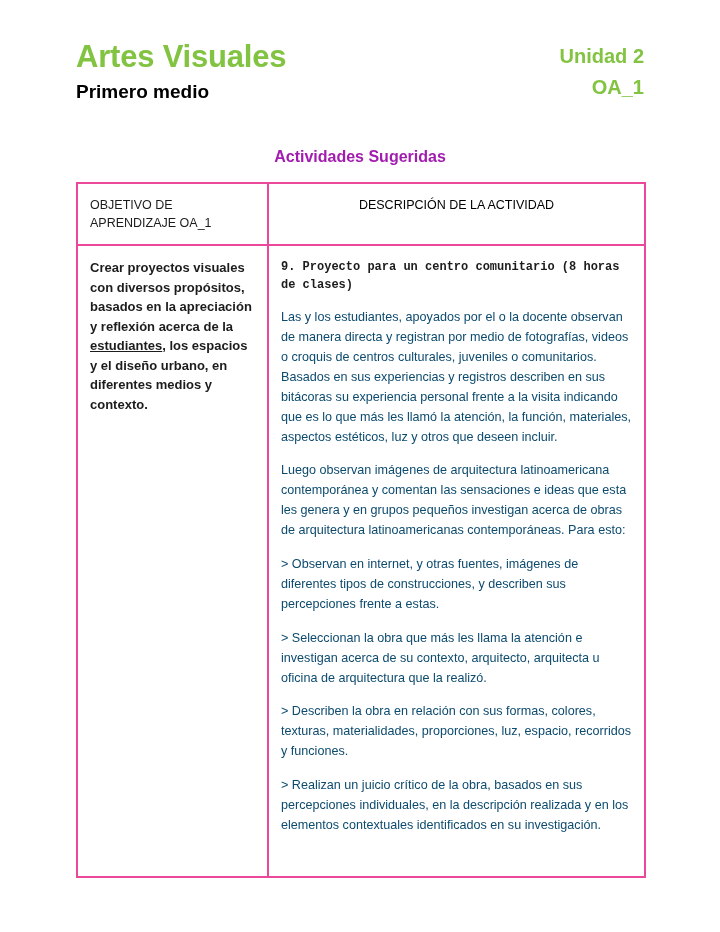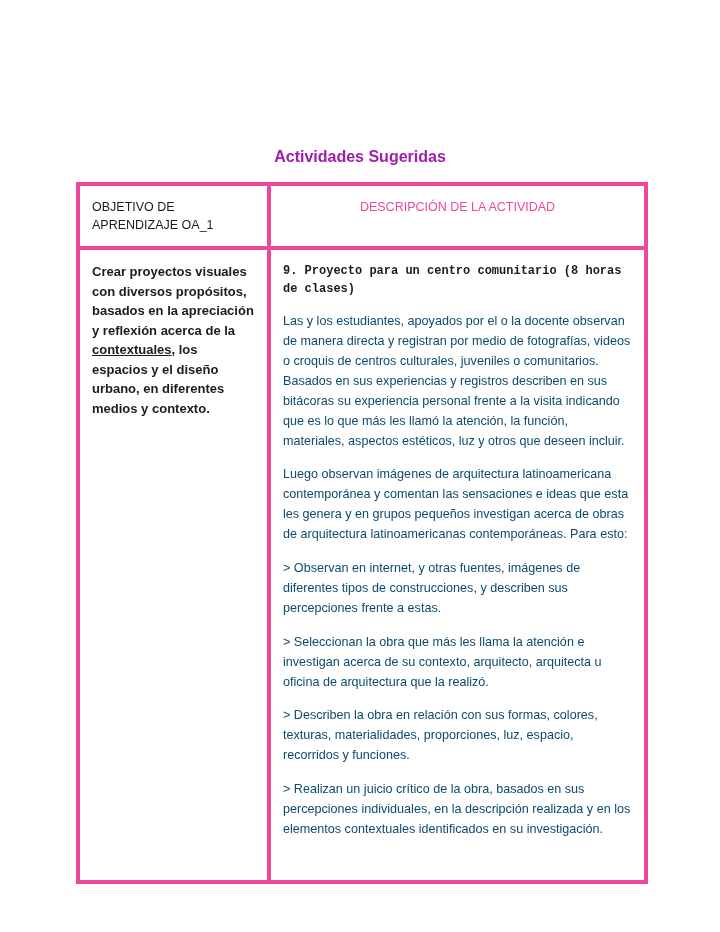--- a/index.html
+++ b/index.html
@@ -92,21 +92,21 @@
   .activity-table {
     position: absolute;
     left: 76px;
     top: 182px;
     width: 568px;
     border-collapse: collapse;
     table-layout: fixed;
   }
   .activity-table td,
   .activity-table th {
-    border: 4px solid #ec4899;
+    border: 2px solid #ec4899;
     vertical-align: top;
     padding: 12px;
     margin-left: 20px;
   }
   .col-objective { width: 191px; }
   .col-description { width: 377px; }
 
   .th-objective {
     font-size: 12.5px;
     font-weight: normal;
@@ -114,21 +114,21 @@
     padding: 9px 8px 11px 8px;
     line-height: 1.45;
     color: #1c1c1c;
   }
   .th-description {
     font-size: 12.5px;
     font-weight: normal;
     text-align: center;
     padding: 9px 8px 11px 8px;
     line-height: 1.45;
-    color: #ec4899;
+    color: #000000;
   }
 
   .td-objective {
     padding: 8px 10px 12px 8px;
     height: 606px;
   }
   .objective-text {
     font-size: 13px;
     font-weight: bold;
     line-height: 1.5;
@@ -158,39 +158,49 @@
   }
   .activity-para:last-child {
     margin-bottom: 0;
   }
 </style>
 </head>
 <body>
 
 <div class="page">
 
+  <div class="doc-header">
+    <div class="header-left">
+      <div class="subject-title">Artes Visuales</div>
+      <div class="grade-title">Primero medio</div>
+    </div>
+    <div class="header-right">
+      <div class="unit-label">Unidad 2</div>
+      <div class="oa-label">OA_1</div>
+    </div>
+  </div>
 
   <div class="section-title">Actividades Sugeridas</div>
 
   <table class="activity-table">
     <colgroup>
       <col class="col-objective">
       <col class="col-description">
     </colgroup>
     <thead>
       <tr>
         <th class="th-objective">OBJETIVO DE APRENDIZAJE OA_1</th>
         <th class="th-description">DESCRIPCIÓN DE LA ACTIVIDAD</th>
       </tr>
     </thead>
     <tbody>
       <tr>
         <td class="td-objective">
           <div class="objective-text">
-            <span>Crear proyectos visuales con diversos propósitos, basados en la apreciación y reflexión acerca de la </span><u>contextuales</u><span>, los espacios y el diseño urbano, en diferentes medios y contexto.</span>
+            <span>Crear proyectos visuales con diversos propósitos, basados en la apreciación y reflexión acerca de la </span><u>estudiantes</u><span>, los espacios y el diseño urbano, en diferentes medios y contexto.</span>
           </div>
         </td>
         <td class="td-description">
           <p class="activity-heading">9. Proyecto para un centro comunitario (8 horas de clases)</p>
           <p class="activity-para">Las y los estudiantes, apoyados por el o la docente observan de manera directa y registran por medio de fotografías, videos o croquis de centros culturales, juveniles o comunitarios. Basados en sus experiencias y registros describen en sus bitácoras su experiencia personal frente a la visita indicando que es lo que más les llamó la atención, la función, materiales, aspectos estéticos, luz y otros que deseen incluir.</p>
           <p class="activity-para">Luego observan imágenes de arquitectura latinoamericana contemporánea y comentan las sensaciones e ideas que esta les genera y en grupos pequeños investigan acerca de obras de arquitectura latinoamericanas contemporáneas. Para esto:</p>
           <p class="activity-para">&gt; Observan en internet, y otras fuentes, imágenes de diferentes tipos de construcciones, y describen sus percepciones frente a estas.</p>
           <p class="activity-para">&gt; Seleccionan la obra que más les llama la atención e investigan acerca de su contexto, arquitecto, arquitecta u oficina de arquitectura que la realizó.</p>
           <p class="activity-para">&gt; Describen la obra en relación con sus formas, colores, texturas, materialidades, proporciones, luz, espacio, recorridos y funciones.</p>
           <p class="activity-para">&gt; Realizan un juicio crítico de la obra, basados en sus percepciones individuales, en la descripción realizada y en los elementos contextuales identificados en su investigación.</p>

